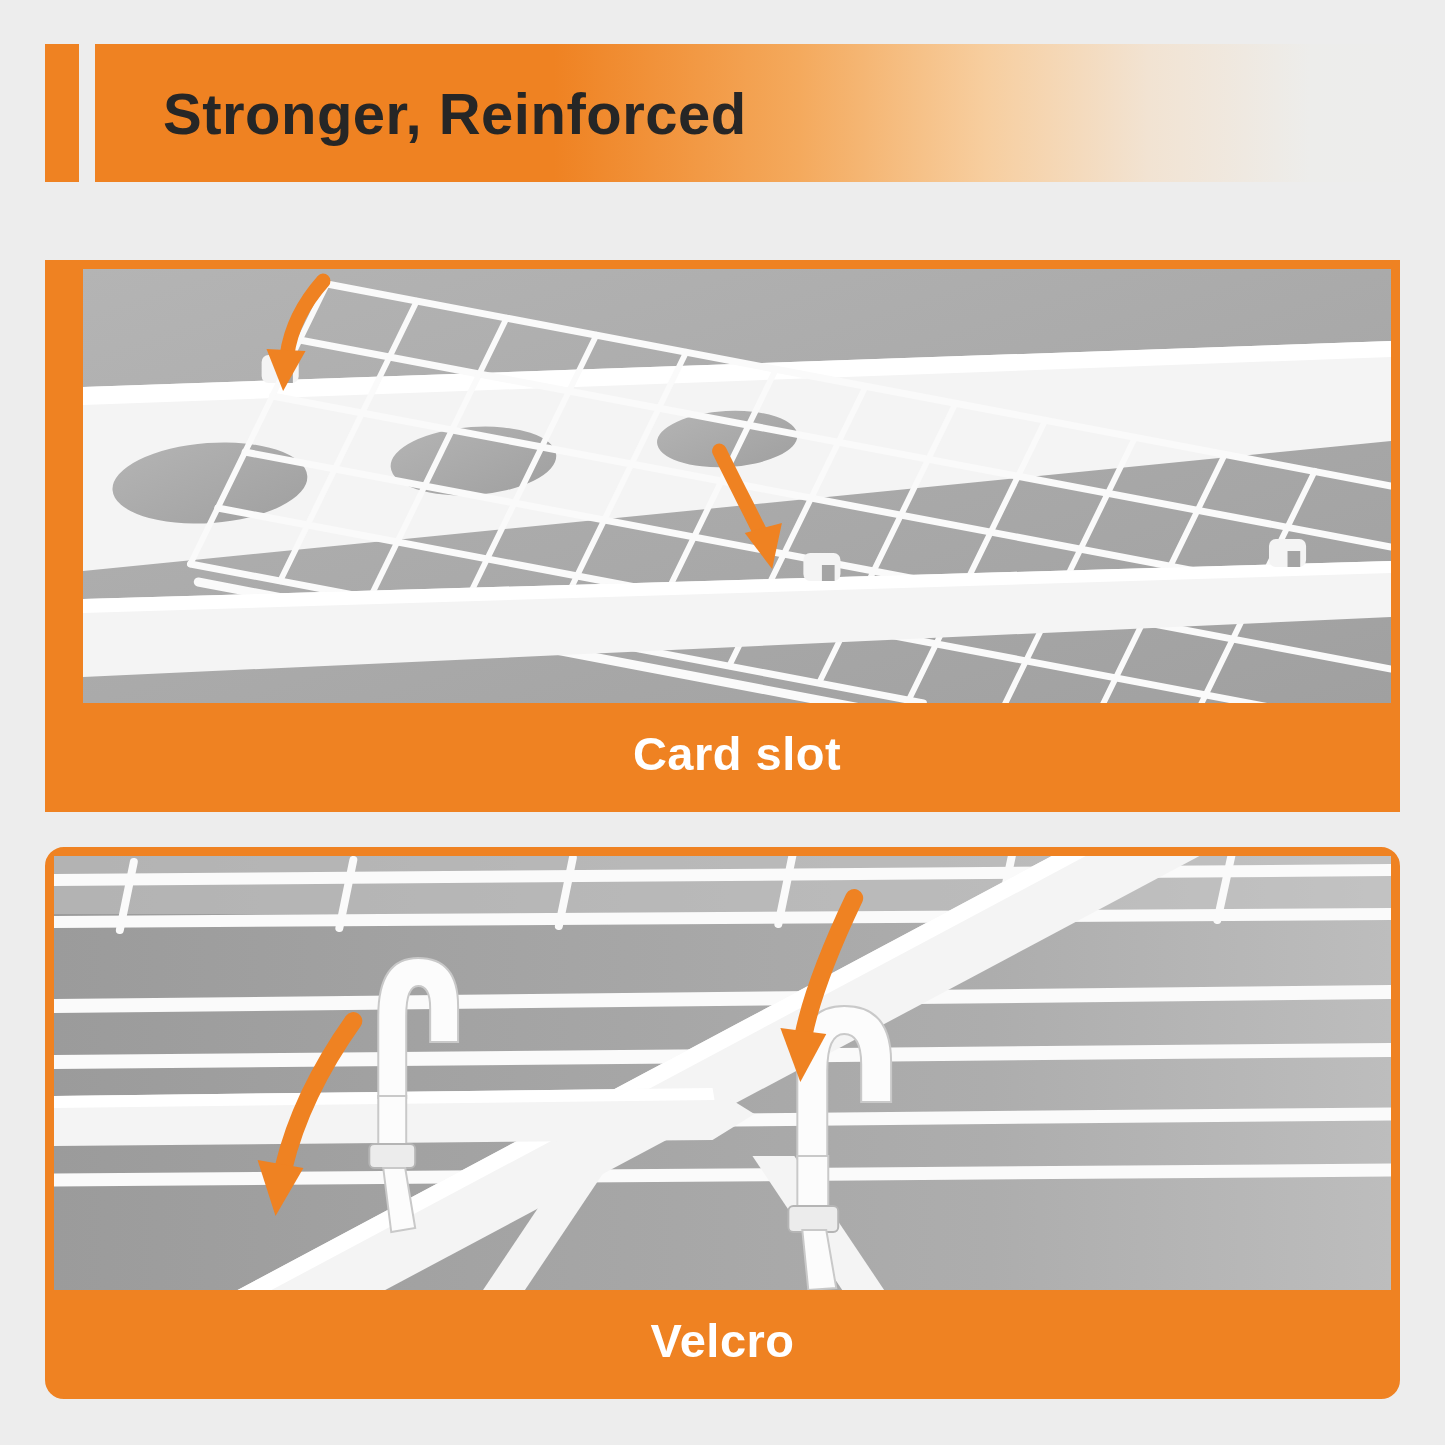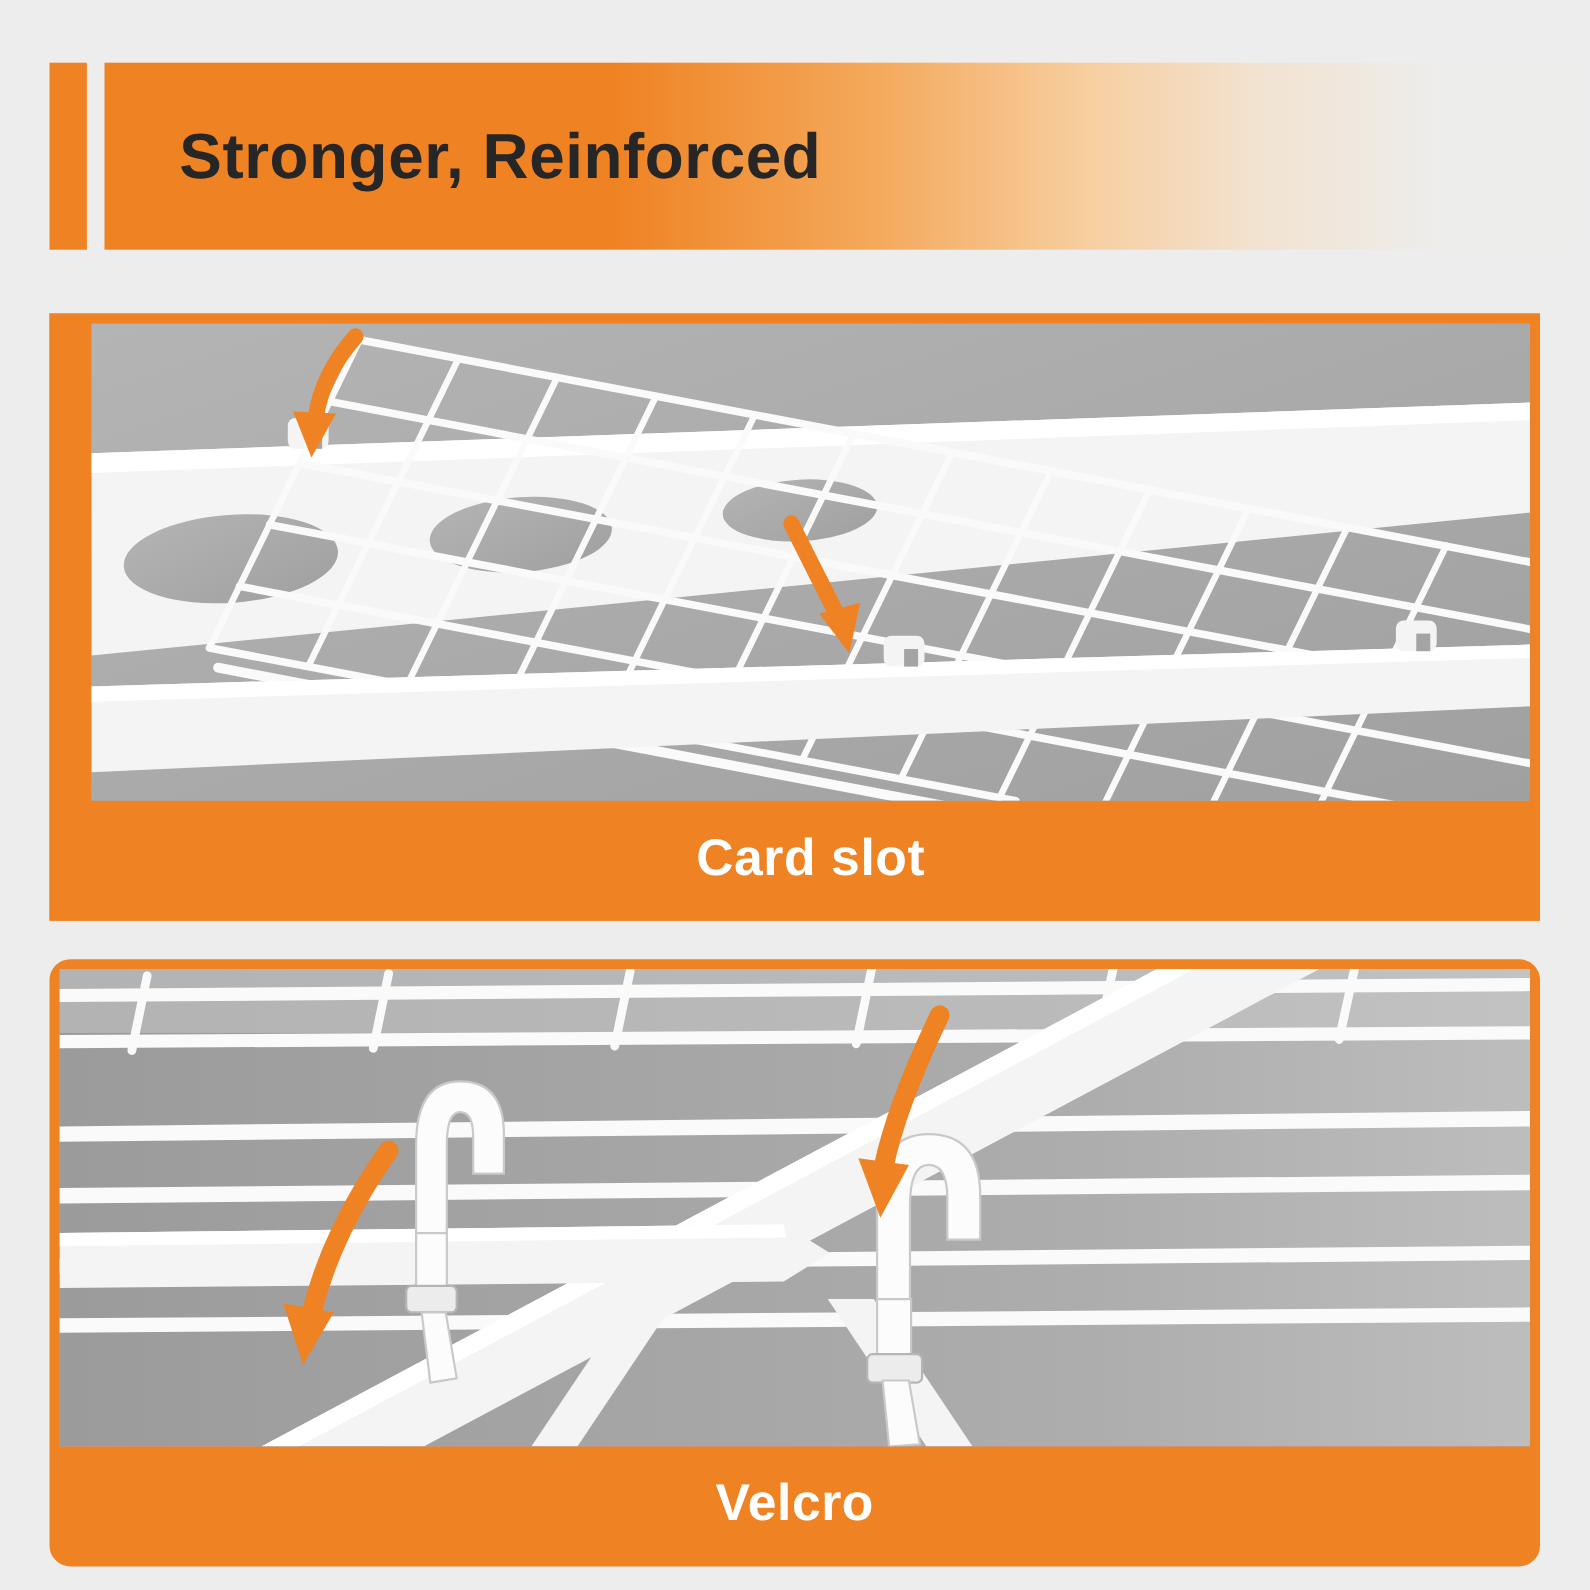--- a/index.html
+++ b/index.html
@@ -12,22 +12,22 @@
   body{
     width:1445px;height:1445px;
     background:var(--bg);
     font-family:"Liberation Sans", sans-serif;
     overflow:hidden;
     position:relative;
   }
   
   .header{
     display:flex;
-    margin:57px 0 0 45px;
-    height:170px;
+    margin:44px 0 0 45px;
+    height:138px;
     text-align:right;
   }
   .accent-bar{
     width:34px;
     background:var(--accent);
     flex:0 0 auto;
   }
   .band{
     flex:1;
     margin-left:16px;
@@ -45,21 +45,21 @@
     letter-spacing:0.5px;
     color:#262626;
   }
   
   .panel{
     width:1355px;
     margin-left:45px;
     border:9px solid var(--accent);
     background:var(--accent);
   }
-  .panel-1{margin-top:58px;padding-left:29px;}
+  .panel-1{margin-top:78px;padding-left:29px;}
   .panel-2{margin-top:35px;border-radius:19px;}
   .panel-image{
     height:434px;
     position:relative;
     overflow:hidden;
     background:var(--img-gray);
   }
   .panel-image svg{
     position:absolute;inset:0;
     width:100%;height:100%;

